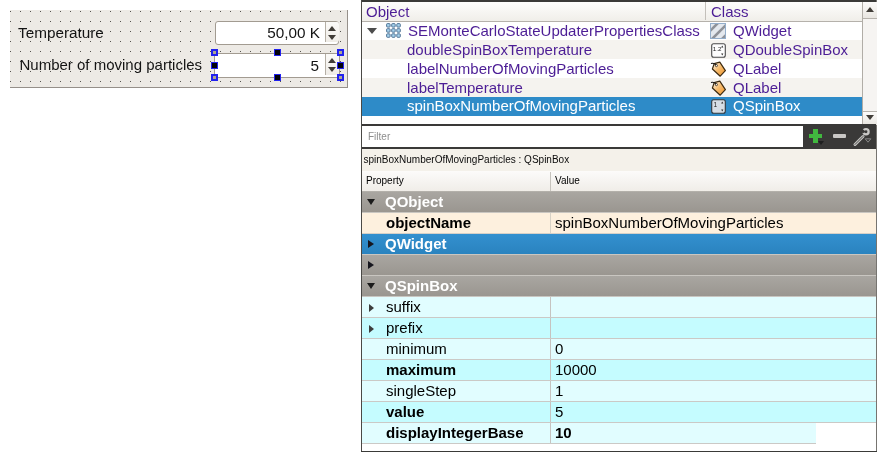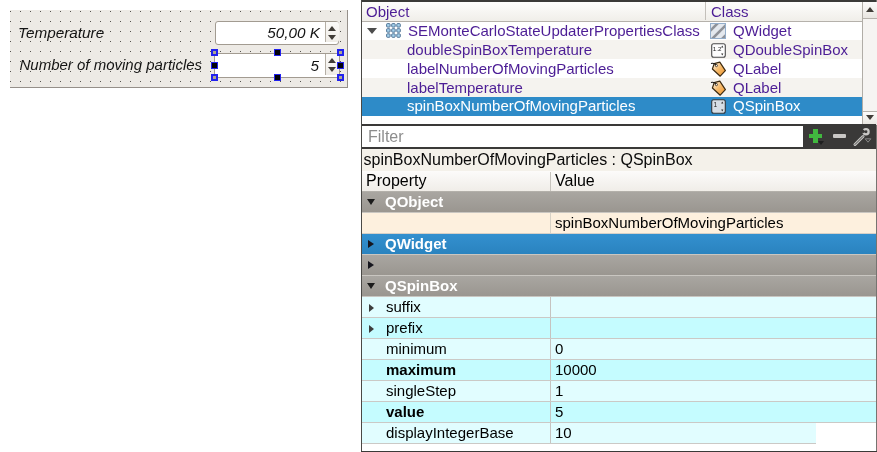--- a/index.html
+++ b/index.html
@@ -1,21 +1,21 @@
 <!DOCTYPE html>
 <html><head>
 <meta charset="utf-8">
 <style>
   html,body{margin:0;padding:0;}
   body{width:877px;height:452px;background:#fff;overflow:hidden;position:relative;
        font-family:"Liberation Sans", sans-serif;}
   .abs{position:absolute;}
-  .t14{font-size:16px;color:#000;white-space:nowrap;}
+  .t14{font-size:10px;color:#000;white-space:nowrap;}
   .t15{font-size:15px;color:#4c1d95;white-space:nowrap;}
-  .t16{font-size:15.3px;color:#141414;white-space:nowrap;font-style:italic;}
+  .t16{font-size:15.3px;color:#141414;white-space:nowrap;}
 </style>
 </head>
 <body>
 
 <div class="abs" id="formpanel" style="left:10px;top:10px;width:337px;height:76.5px;
   background-color:#edeae5;
   border-right:1.5px solid #96908a;border-bottom:1.5px solid #96908a;"></div>
 <svg class="abs" style="left:10px;top:10px;" width="337" height="76" viewBox="0 0 337 76">
   <defs>
       <pattern id="dots" width="10" height="10" patternUnits="userSpaceOnUse">
@@ -194,20 +194,21 @@
  .vd{position:absolute;left:188px;top:0;width:1px;height:20px;background:#c6c3c0;}
 </style>
 
 <div class="abs grp" style="top:192px;">
     <div class="tri-d"></div>
     <div class="gt">QObject</div>
   </div>
 
 <div class="abs" style="left:362px;top:213px;width:514px;height:20px;background:#fdf0de;border-bottom:1px solid #d5d0c8;">
   <div class="vd" style="background:#d8d2c6;"></div>
+  <div class="pn" style="font-weight:bold;">objectName</div>
   <div class="pv">spinBoxNumberOfMovingParticles</div>
 </div>
 
 <div class="abs grpb" style="top:234px;">
     <div class="tri-r"></div>
     <div class="gt">QWidget</div>
   </div>
 <div class="abs grp" style="top:255px;">
     <div class="tri-r"></div>
   </div>
@@ -239,17 +240,17 @@
 <div class="abs" style="left:362px;top:381px;width:514px;height:20px;background:#e1fdff;border-bottom:1px solid #cbc9c6;">
   <div class="vd"></div>
     <div class="pn">singleStep</div>
     <div class="pv">1</div>
 </div>
 <div class="abs" style="left:362px;top:402px;width:514px;height:20px;background:#c5fcff;border-bottom:1px solid #cbc9c6;">
   <div class="vd"></div>
     <div class="pn" style="font-weight:bold;">value</div>
     <div class="pv">5</div>
 </div>
-<div class="abs" style="left:362px;top:423px;width:454px;height:20px;background:#e1fdff;border-bottom:1px solid #cbc9c6;">
+<div class="abs" style="left:362px;top:423px;width:454px;height:20px;background:#e1fdff;border-bottom:1px solid #cbc9c6;font-weight:bold;">
   <div class="vd"></div>
     <div class="pn">displayIntegerBase</div>
     <div class="pv">10</div>
 </div>
 
 </body></html>

